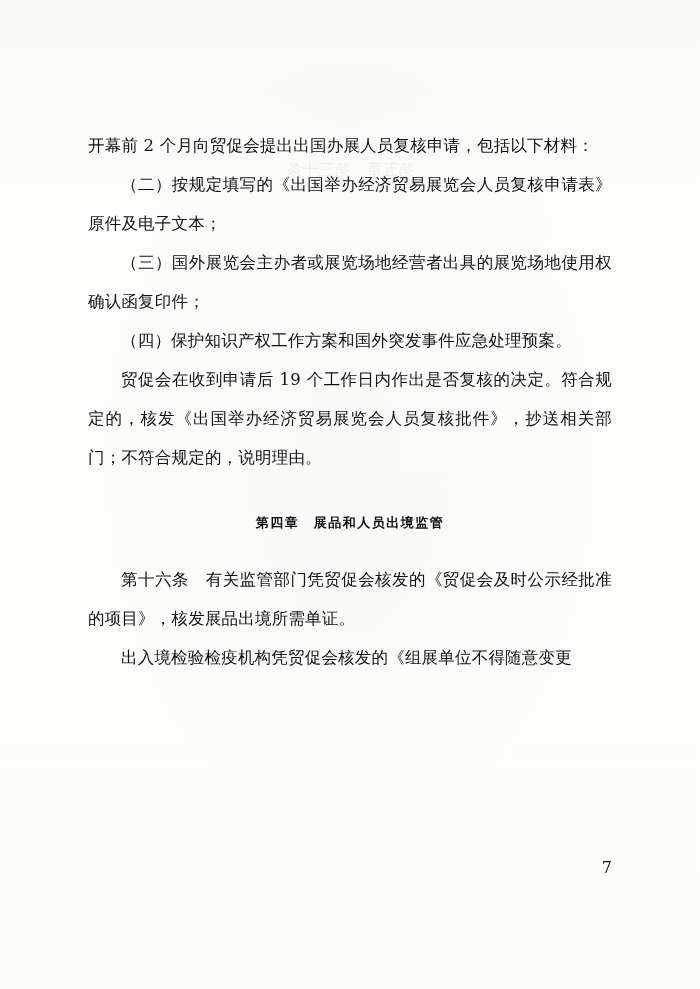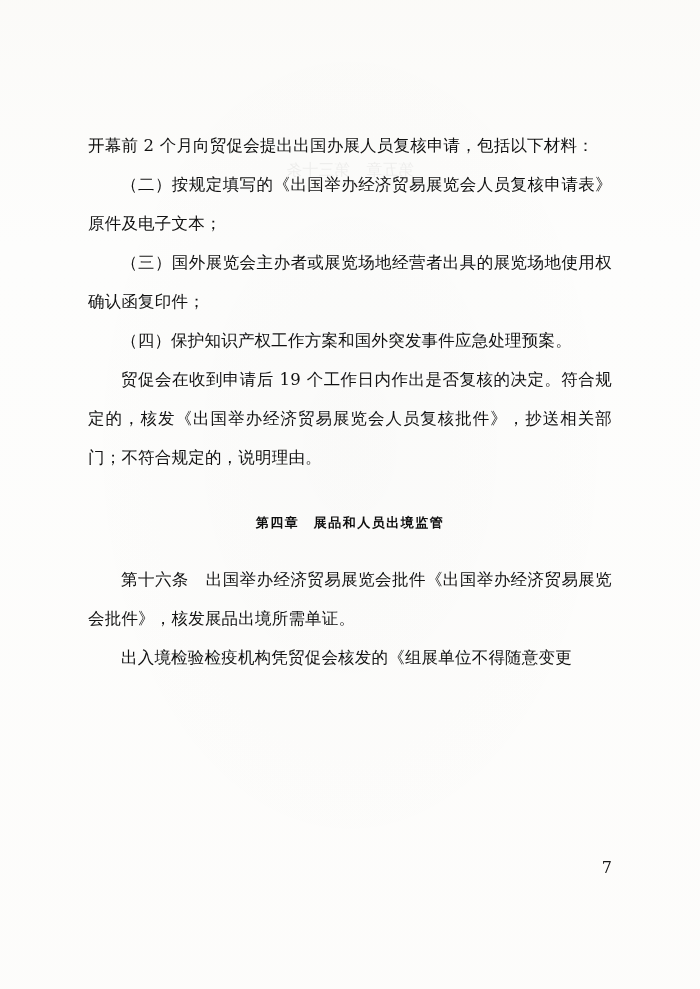--- a/index.html
+++ b/index.html
@@ -93,20 +93,20 @@
   <div class="content">
 
     <p class="para">开幕前 2 个月向贸促会提出出国办展人员复核申请，包括以下材料：</p>
     <p class="para indent">（二）按规定填写的《出国举办经济贸易展览会人员复核申请表》原件及电子文本；</p>
     <p class="para indent">（三）国外展览会主办者或展览场地经营者出具的展览场地使用权确认函复印件；</p>
     <p class="para indent">（四）保护知识产权工作方案和国外突发事件应急处理预案。</p>
     <p class="para indent">贸促会在收到申请后 19 个工作日内作出是否复核的决定。符合规定的，核发《出国举办经济贸易展览会人员复核批件》，抄送相关部门；不符合规定的，说明理由。</p>
 
     <h2 class="chapter">第四章　展品和人员出境监管</h2>
 
-    <p class="para indent">第十六条　出国举办经济贸易展览会批件《出国举办经济贸易展览会批件》，核发展品出境所需单证。</p>
+    <p class="para indent">第十六条　有关监管部门凭贸促会核发的《贸促会及时公示经批准的项目》，核发展品出境所需单证。</p>
     <p class="para indent">出入境检验检疫机构凭贸促会核发的《组展单位不得随意变更</p>
 
   </div>
 
   <div class="page-number">7</div>
 
 </div>
 
 </body></html>

